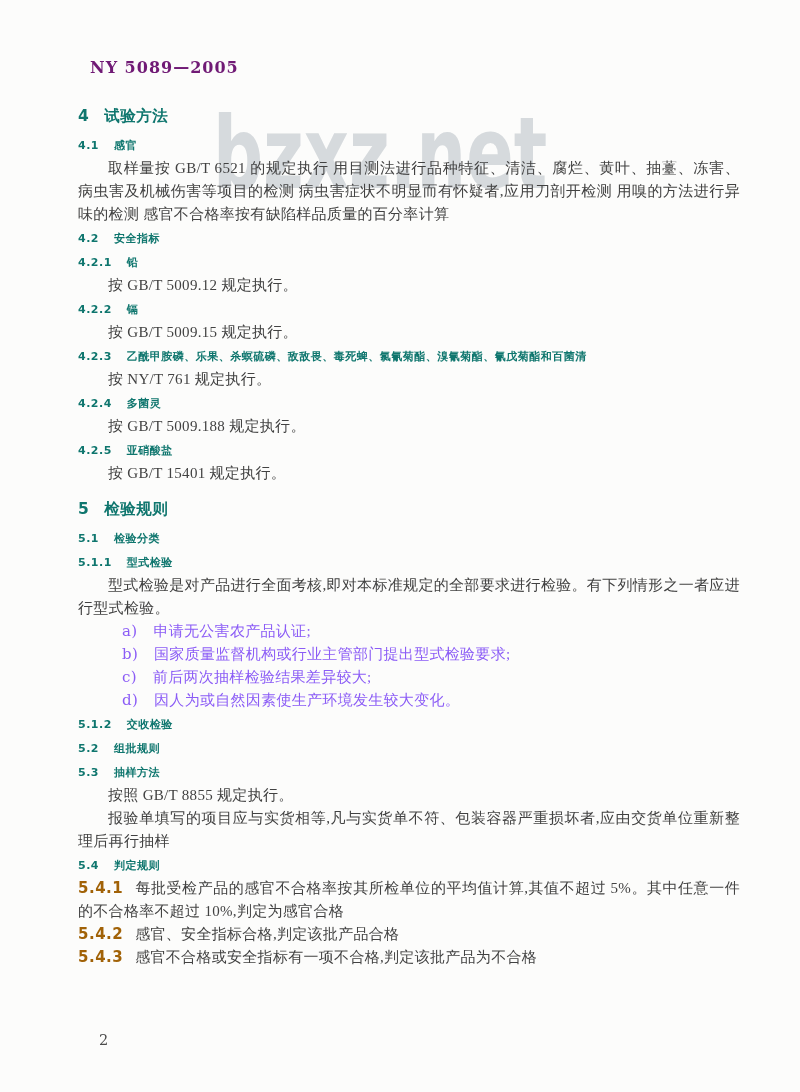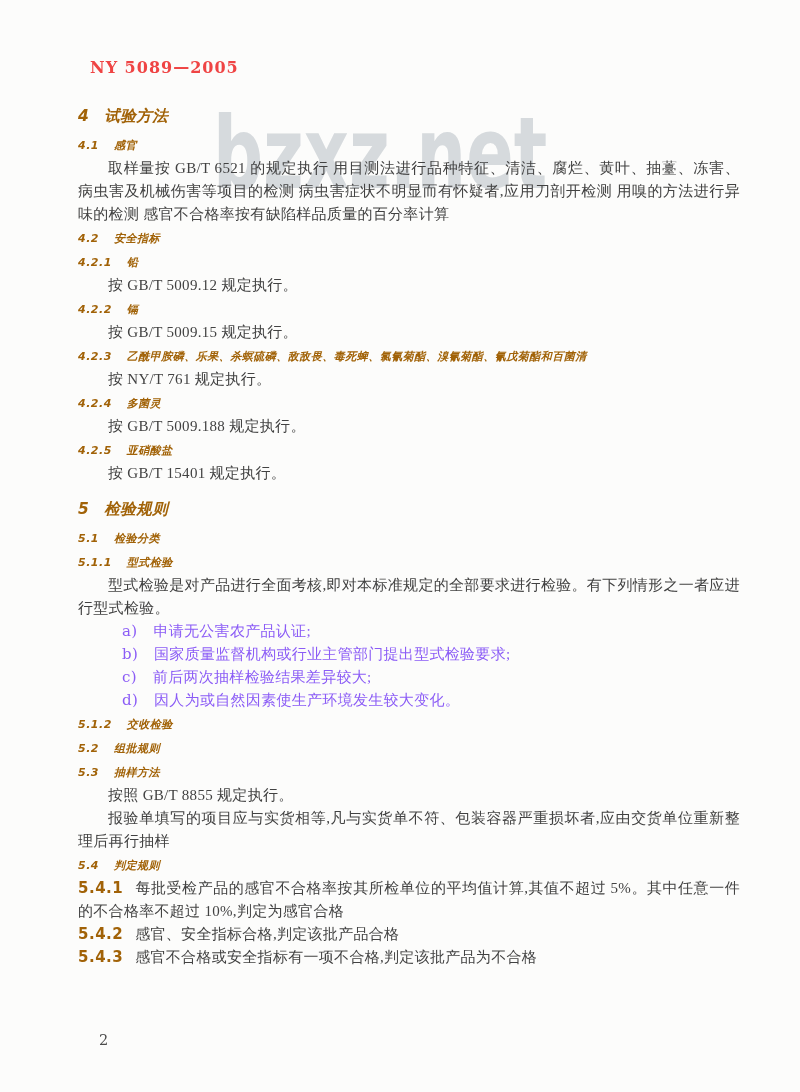--- a/index.html
+++ b/index.html
@@ -28,29 +28,28 @@
   }
   .content {
     position:relative; z-index:1;
     padding:58px 60px 0 78px;
   }
   .doccode {
     font-family:"DejaVu Serif", serif;
     font-weight:bold;
     font-size:16px;
     letter-spacing:1px;
-    color:#ef4444;
+    color:#701a75;
     margin-left:12px;
   }
   .blocks { margin-top:0; }
   .chapter, .section {
     font-weight:bold;
-    color:#a16207;
+    color:#0f766e;
     line-height:23px;
-    font-style:italic;
   }
   .chapter { font-size:15.5px; margin:12px 0 6px; }
   .blocks > .chapter:first-child { margin-top:27px; }
   .section { font-size:11px; margin:1px 0 0; }
   .hnum {
     font-family:"DejaVu Sans", sans-serif;
     font-weight:bold;
     margin-right:15px;
     letter-spacing:0.5px;
   }

